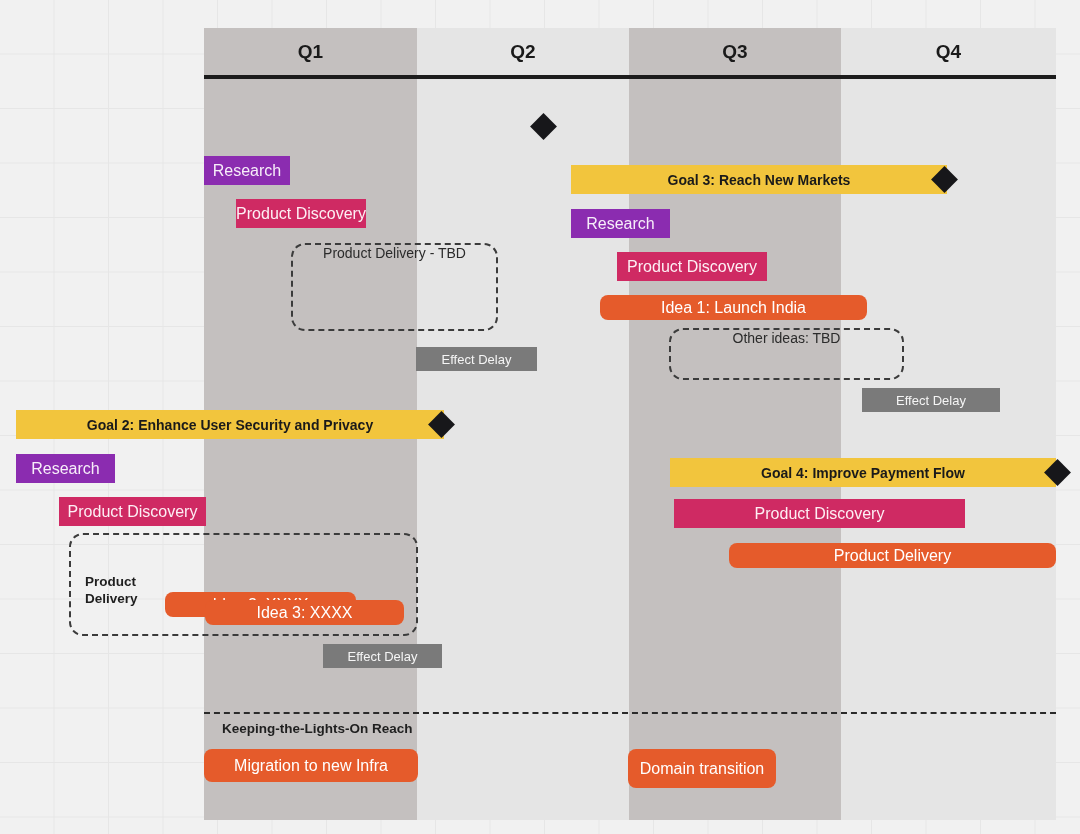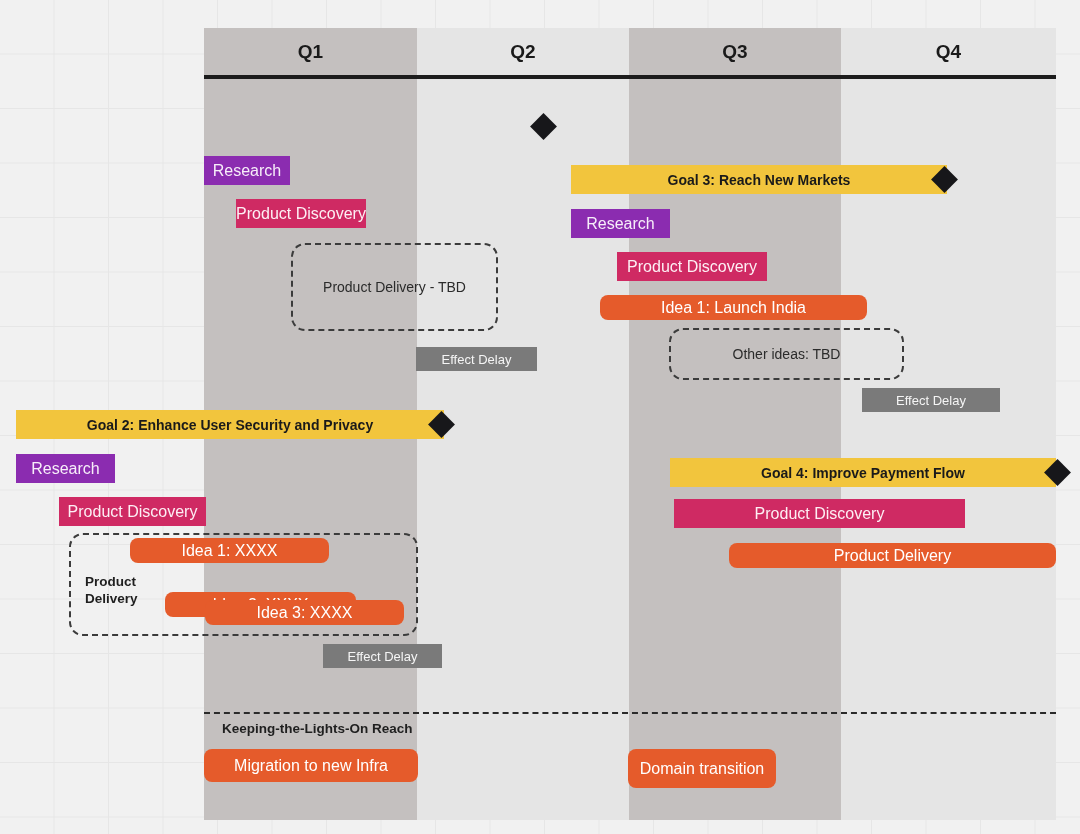--- a/index.html
+++ b/index.html
@@ -108,21 +108,20 @@
     transform: rotate(45deg);
   }
 
   
   .tbd-box {
     position: absolute;
     box-sizing: border-box;
     border: 2px dashed #3b3b3b;
     border-radius: 14px;
     display: flex;
-    align-items: center;
     justify-content: center;
     font-size: 14px;
     color: #2b2b2b;
   }
   .tbd-box.group {
     justify-content: flex-start;
     align-items: center;
   }
   .group-label {
     position: absolute;
@@ -188,23 +187,20 @@
       <span>Effect Delay</span>
     </div>
     <div class="bar goal" style="left: 16px; top: 410px; width: 428px;">
       <span>Goal 2: Enhance User Security and Privacy</span>
     </div>
     <div class="diamond" style="left: 432px; top: 415px;"></div>
     <div class="tbd-box group" style="left: 69px; top: 533px; width: 349px; height: 103px;">
       <div class="group-label" style="left: 14px; top: 32px; position: absolute;">Product
 Delivery</div>
     </div>
-    <div class="bar delivery" style="left: 130px; top: 538px; width: 199px;">
-      <span>Idea 1: XXXX</span>
-    </div>
     <div class="bar delivery" style="left: 165px; top: 592px; width: 191px;">
       <span>Idea 2: XXXX</span>
     </div>
     <div class="bar delivery" style="left: 205px; top: 600px; width: 199px;">
       <span>Idea 3: XXXX</span>
     </div>
     <div class="bar research" style="left: 16px; top: 454px; width: 99px;">
       <span>Research</span>
     </div>
     <div class="bar discovery" style="left: 59px; top: 497px; width: 147px;">

